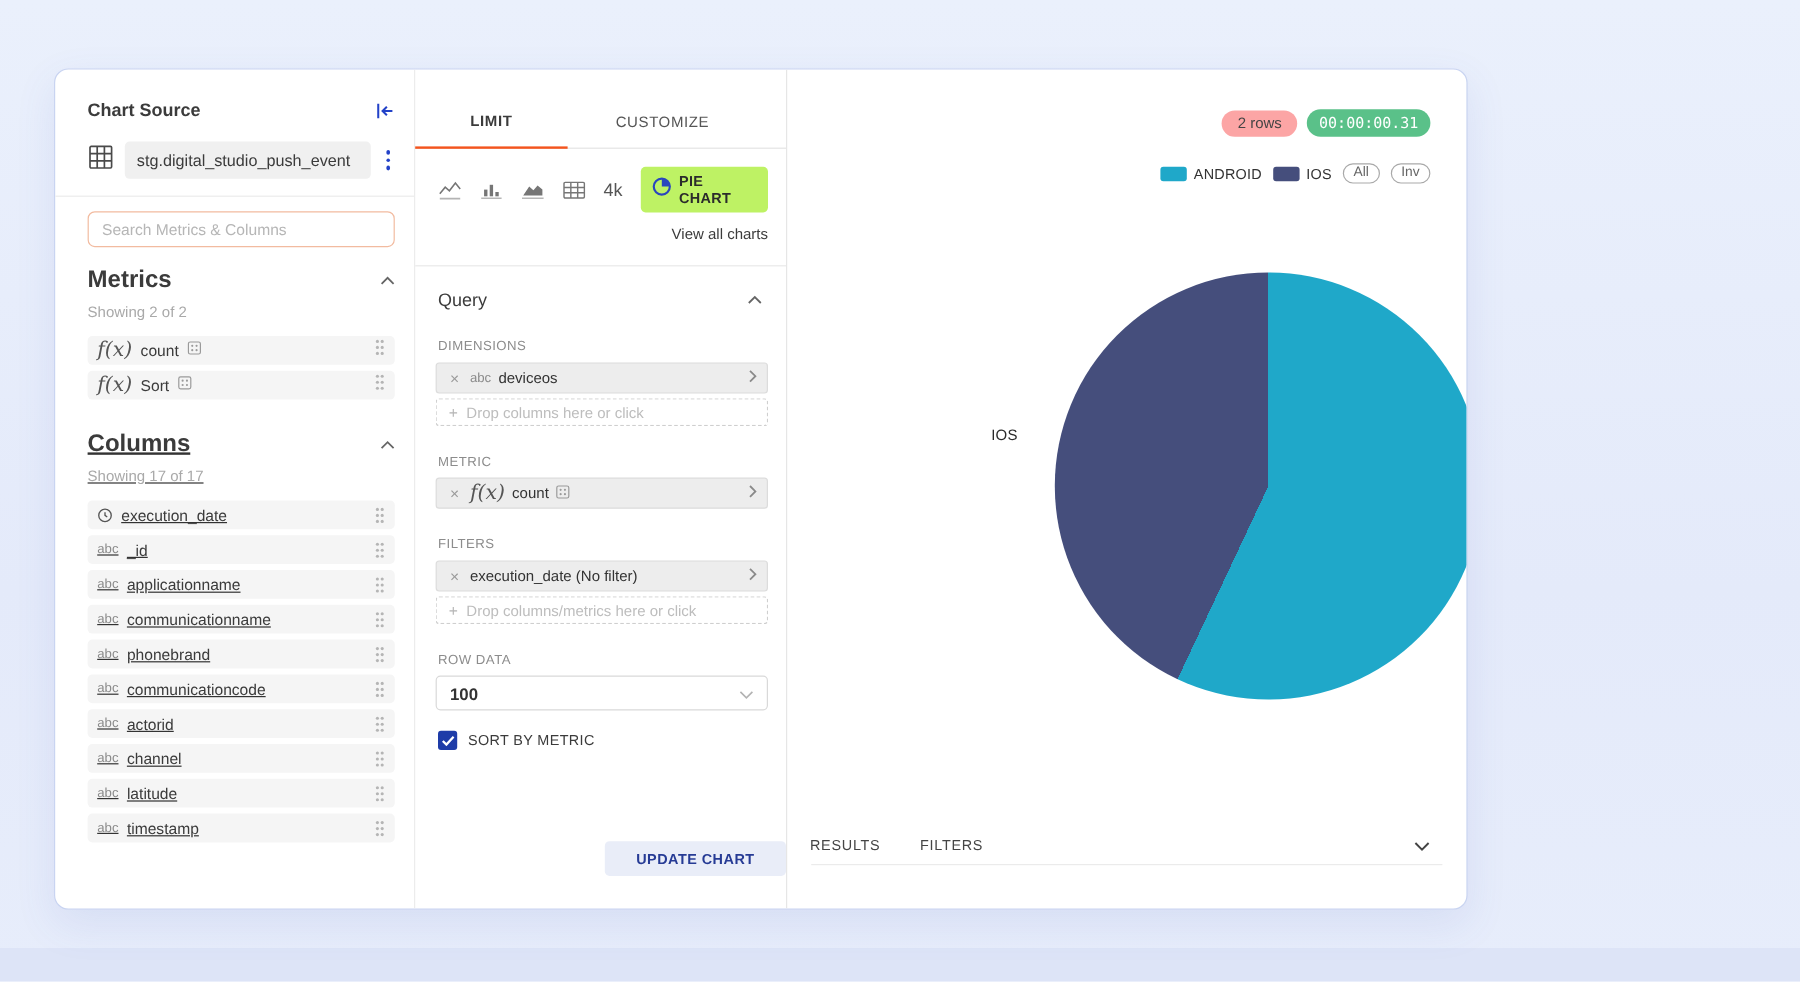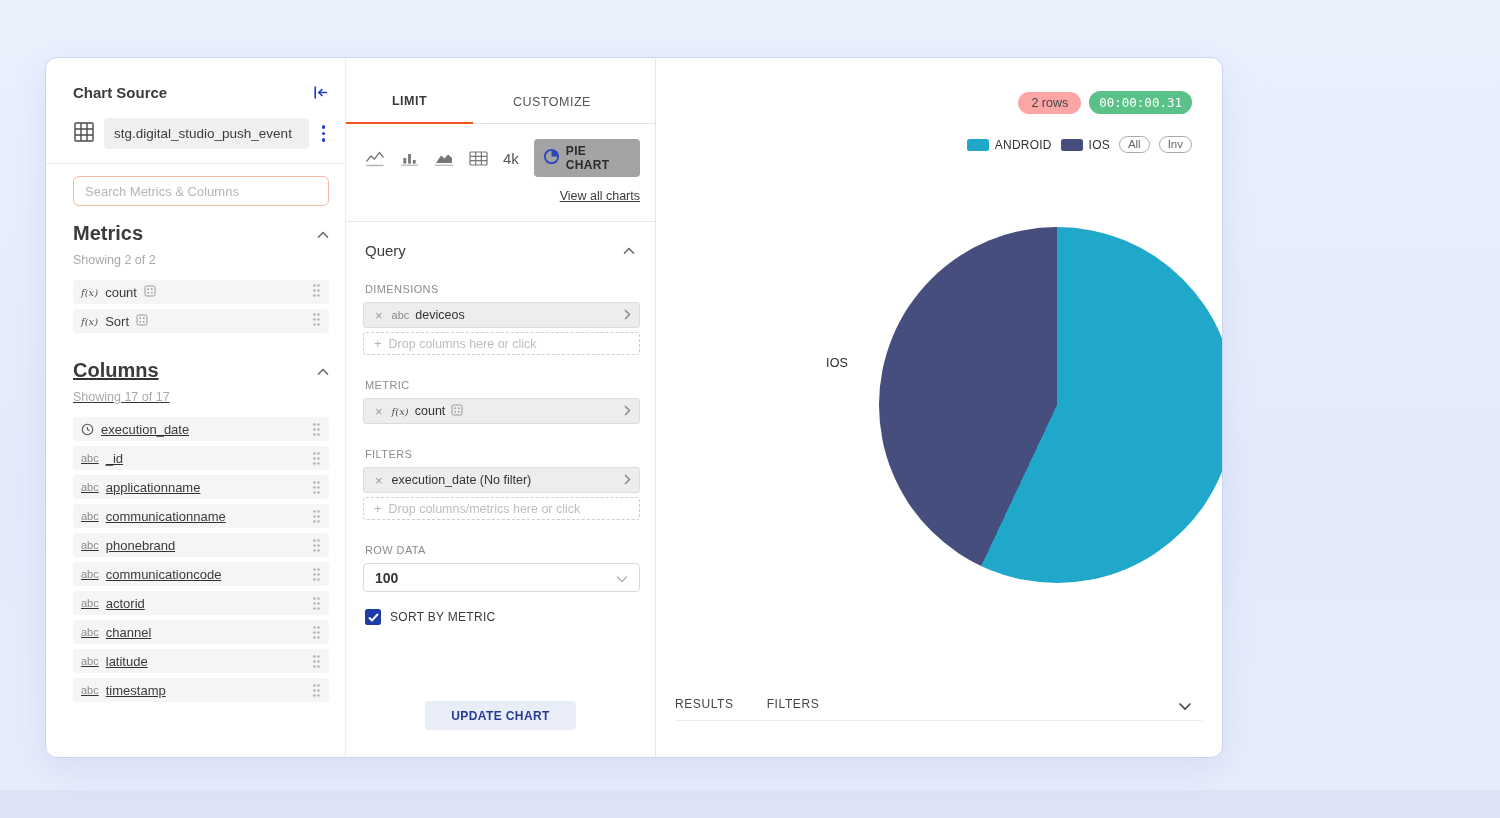--- a/index.html
+++ b/index.html
@@ -35,41 +35,41 @@
   }
   .search-input::placeholder { color:#B6B6B6; }
   .section-head { display:flex; justify-content:space-between; align-items:center; margin-top:16px; }
   .section-title { font-size:20px; font-weight:600; color:#3b3b3b; }
   .showing { font-size:12.5px; color:#A9A9A9; margin-top:8px; }
   .item-row {
     display:flex; align-items:center; background:#F5F5F5; border-radius:4px;
     height:24px; margin-top:5px; padding:0 8px; gap:7px;
   }
   .item-row:first-of-type { margin-top:0; }
-  .fx { font-style:italic; font-size:10px; color:#555; font-family:"DejaVu Serif",serif; }
+  .fx { font-style:italic; font-size:17px; color:#555; font-family:"DejaVu Serif",serif; }
   .abc { font-size:11px; color:#8a8a8a; }
   .item-label { font-size:13px; color:#3b3b3b; flex:0 1 auto; }
   .spacer { flex:1; }
   .metrics-list { margin-top:13px; }
   .cols-list { margin-top:13px; }
   .columns-block { margin-top:26px;text-decoration:underline; }
 
   
   .ctrl { width:310px; flex:0 0 310px; border-right:1px solid #E6E6E6; position:relative; display:flex; flex-direction:column; }
   .tabbar { display:flex; height:66px; border-bottom:1px solid #E4E4E4; align-items:flex-end; }
   .tab { font-size:12.5px; letter-spacing:0.5px; padding-bottom:14px; text-align:center; cursor:pointer; }
   .tab-data { width:127px; color:#3b3b3b; font-weight:600; border-bottom:2px solid #F4541D; margin-bottom:-1px; }
   .tab-customize { width:158px; color:#555; }
   .viz-row { display:flex; align-items:center; padding:15px 15px 0 19px; gap:15px; }
   .viz-icon { display:flex; align-items:center; cursor:pointer; }
   .big-number { font-size:15px; color:#555; font-weight:500; cursor:pointer; }
-  .viz-pill { margin-left:auto; background:#a3a3a3; border-radius:4px; display:flex; align-items:center; gap:6px; padding:5px 9px; cursor:pointer; }
+  .viz-pill { margin-left:auto; background:#bef264; border-radius:4px; display:flex; align-items:center; gap:6px; padding:5px 9px; cursor:pointer; }
   .viz-pill-label { font-size:12px; font-weight:600; color:#2b2b2b; letter-spacing:0.3px; }
   .view-all { text-align:right; padding:9px 15px 0 0; }
-  .view-all a { font-size:12.5px; color:#3b3b3b; text-decoration:underline; cursor:pointer; }
+  .view-all a { font-size:12.5px; color:#3b3b3b; cursor:pointer; }
   .ctrl-divider { border-top:1px solid #E9E9E9; margin-top:17px; }
   .query-head { display:flex; justify-content:space-between; align-items:center; padding:19px 20px 0 19px; }
   .query-title { font-size:15px; color:#3b3b3b; }
   .ctl-label { font-size:11px; color:#8c8c8c; letter-spacing:0.4px; padding:24px 0 0 19px; }
   .ctl-zone { margin:7px 15px 0 17px; }
   .pill {
     display:flex; align-items:center; background:#EDEDED; border:1px solid #DCDCDC; border-radius:3px;
     height:26px; padding:0 8px 0 0; gap:0; cursor:pointer;
   }
   .pill-x { color:#9a9a9a; font-size:13px; padding:0 9px 0 11px; cursor:pointer; }
@@ -82,21 +82,21 @@
   .dropzone .plus { color:#B5B5B5; font-size:13px; }
   .dropzone .dz-text { color:#BDBDBD; font-size:12.5px; }
   .select-box {
     margin:7px 15px 0 17px; height:29px; border:1px solid #D9D9D9; border-radius:4px;
     display:flex; align-items:center; padding:0 11px; font-size:14px; color:#333; cursor:pointer;font-weight:bold;
   }
   .select-box .sel-caret { margin-left:auto; opacity:.75; }
   .check-row { display:flex; align-items:center; gap:9px; margin:17px 15px 0 19px; cursor:pointer; }
   .checkbox { width:16px; height:16px; background:#1E3CA8; border-radius:2.5px; display:flex; align-items:center; justify-content:center; }
   .check-label { font-size:12px; color:#3b3b3b; letter-spacing:0.3px; font-weight:500; }
-  .update-btn-wrap { margin-top:auto; padding-bottom:27px; display:flex; justify-content:center; }
+  .update-btn-wrap { margin-top:auto; padding-bottom:27px; display:flex; justify-content:flex-end; }
   .update-btn {
     background:#E9EDF8; border:none; border-radius:4px; width:151px; height:29px;
     color:#263B95; font-weight:700; font-size:12px; letter-spacing:0.4px; cursor:pointer;
     font-family:"Liberation Sans","DejaVu Sans",sans-serif;
   }
 
   
   .chartpanel { flex:1; position:relative; }
   .badge-row { position:absolute; top:33px; right:30px; display:flex; gap:8px; align-items:center; }
   .rows-badge { background:#fca5a5; border-radius:12px; padding:4px 13px; font-size:12.5px; color:#444; }

